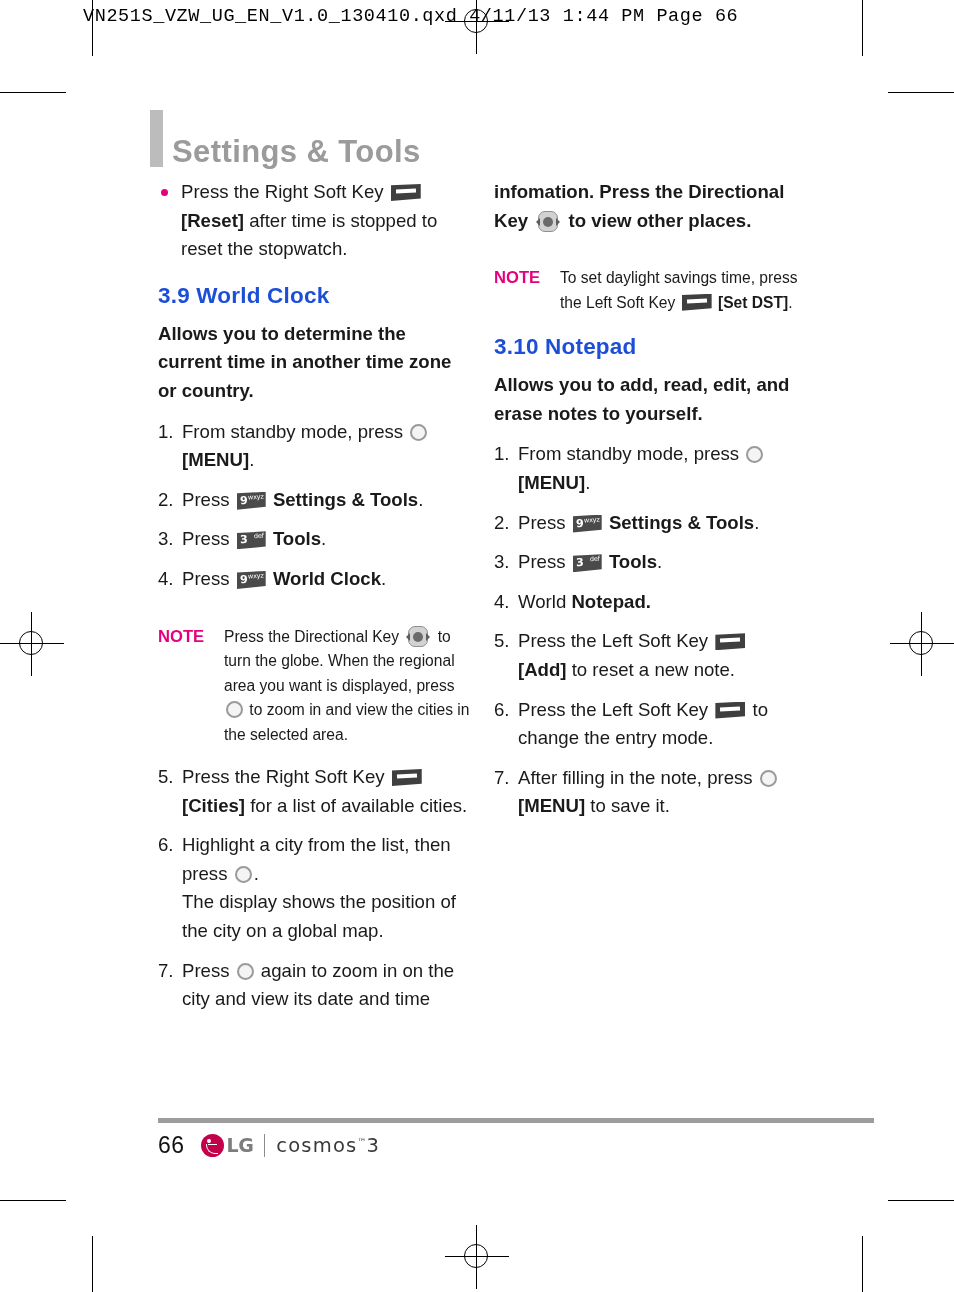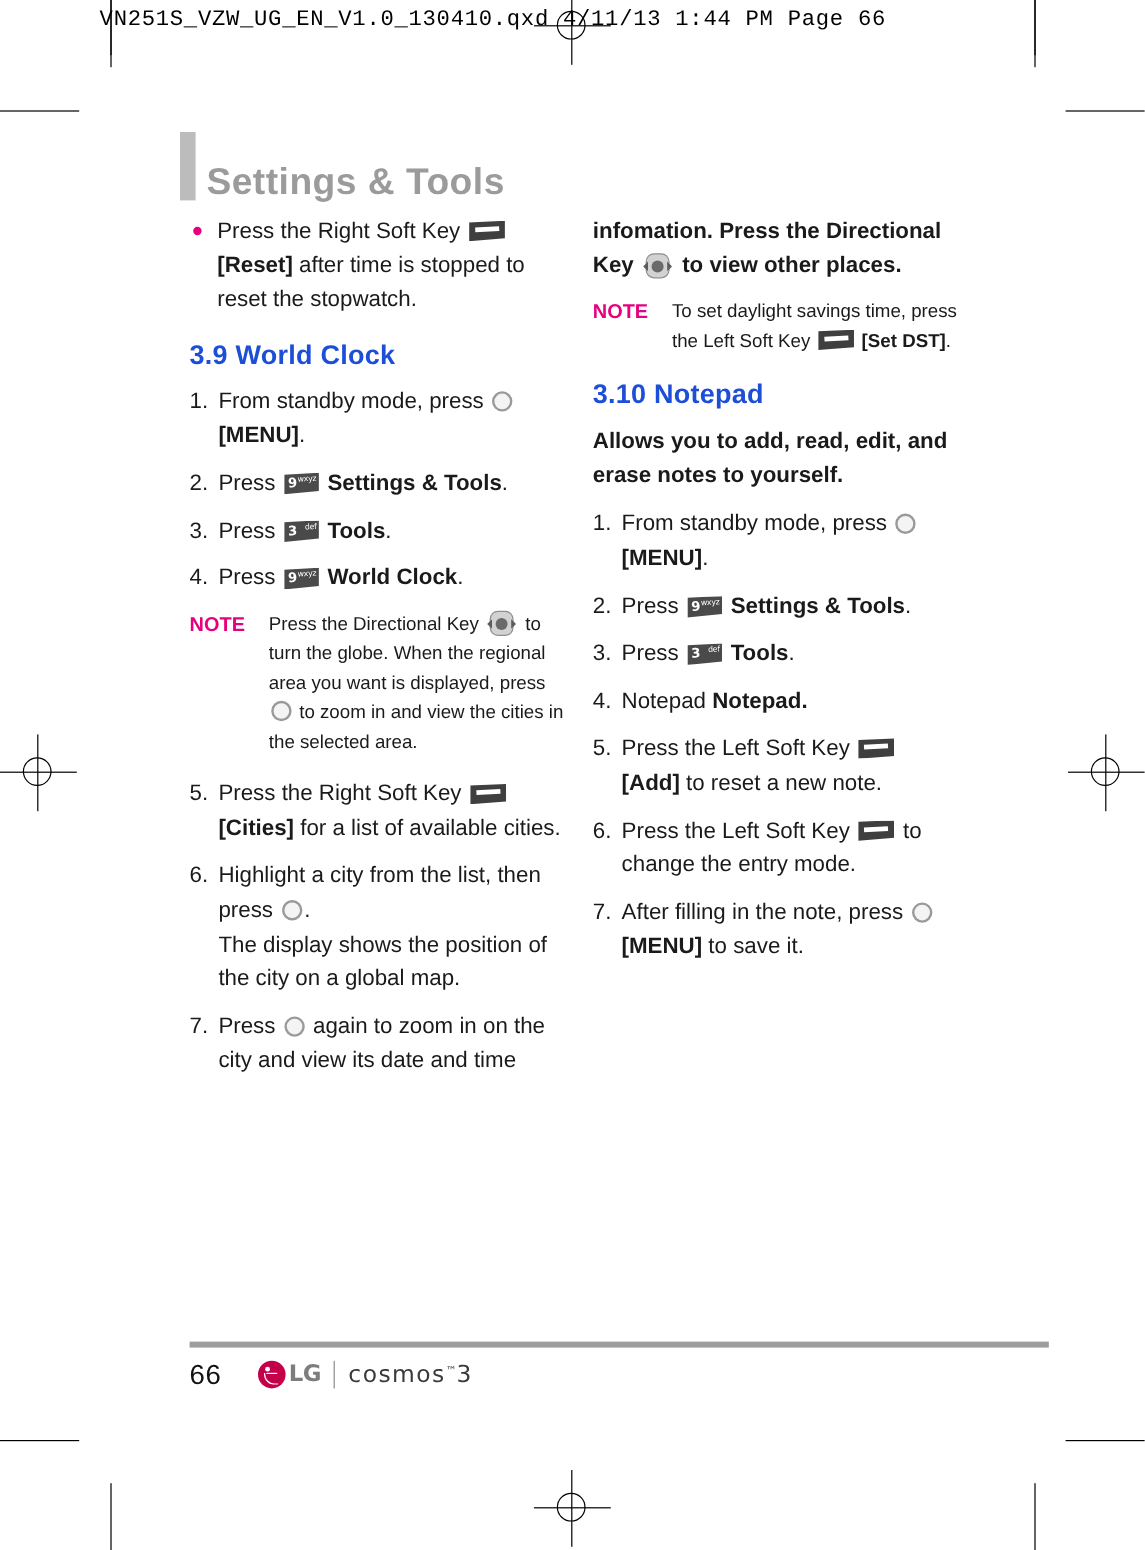--- a/index.html
+++ b/index.html
@@ -126,21 +126,21 @@
     width: 24px;
     text-align: left;
   }
 
   b, .b { font-weight: bold; }
 
   
   .note {
     position: relative;
     padding-left: 66px;
-    margin: 13px 0 16px 0;
+    margin: 31px 0 16px 0;
     font-size: 15.6px;
     line-height: 24.5px;
   }
   .note .note-label {
     position: absolute;
     left: 0; top: 0;
     color: #e6007e;
     font-weight: bold;
     font-size: 16.6px;
   }
@@ -257,21 +257,21 @@
   }
   .foot {
     position: absolute;
     left: 158px; top: 1132px;
     display: flex;
     align-items: center;
   }
   .foot-page {
     font-size: 23px;
     color: #111;
-    margin-right: 30px;
+    margin-right: 16px;
     letter-spacing: 0.5px;
   }
   .lg-logo {
     display: flex;
     align-items: flex-start;
   }
   .lg-circle {
     position: relative;
     width: 23px; height: 23px;
     border-radius: 50%;
@@ -372,20 +372,21 @@
 
     <div class="bullet">
       <span class="dot"></span>
       <span>Press the Right Soft Key</span>
       <span class="ico ico-soft"><span class="body"></span><span class="slot"></span></span><br>
       <b>[Reset]</b><span> after time is stopped to reset the stopwatch.</span>
     </div>
 
     <h2 class="sec-head">3.9 World Clock</h2>
 
+    <p class="para">Allows you to determine the current time in another time zone or country.</p>
 
     <div class="step">
       <span class="num">1.</span>
       <span>From standby mode, press </span><span class="ico ico-ok"><span class="ring"></span></span><br>
       <b>[MENU]</b><span>.</span>
     </div>
 
     <div class="step">
       <span class="num">2.</span>
       <span>Press </span><span class="ico ico-key"><span class="body"></span><span class="dg">9</span><span class="lt">wxyz</span></span>
@@ -456,21 +457,21 @@
     </div>
 
     <div class="step">
       <span class="num">3.</span>
       <span>Press </span><span class="ico ico-key"><span class="body"></span><span class="dg">3</span><span class="lt">def</span></span>
       <b>Tools</b><span>.</span>
     </div>
 
     <div class="step">
       <span class="num">4.</span>
-      <span>Notepad </span><b>Notepad.</b>
+      <span>World </span><b>Notepad.</b>
     </div>
 
     <div class="step">
       <span class="num">5.</span>
       <span>Press the Left Soft Key </span><span class="ico ico-soft"><span class="body"></span><span class="slot"></span></span><br>
       <b>[Add]</b><span> to reset a new note.</span>
     </div>
 
     <div class="step">
       <span class="num">6.</span>

